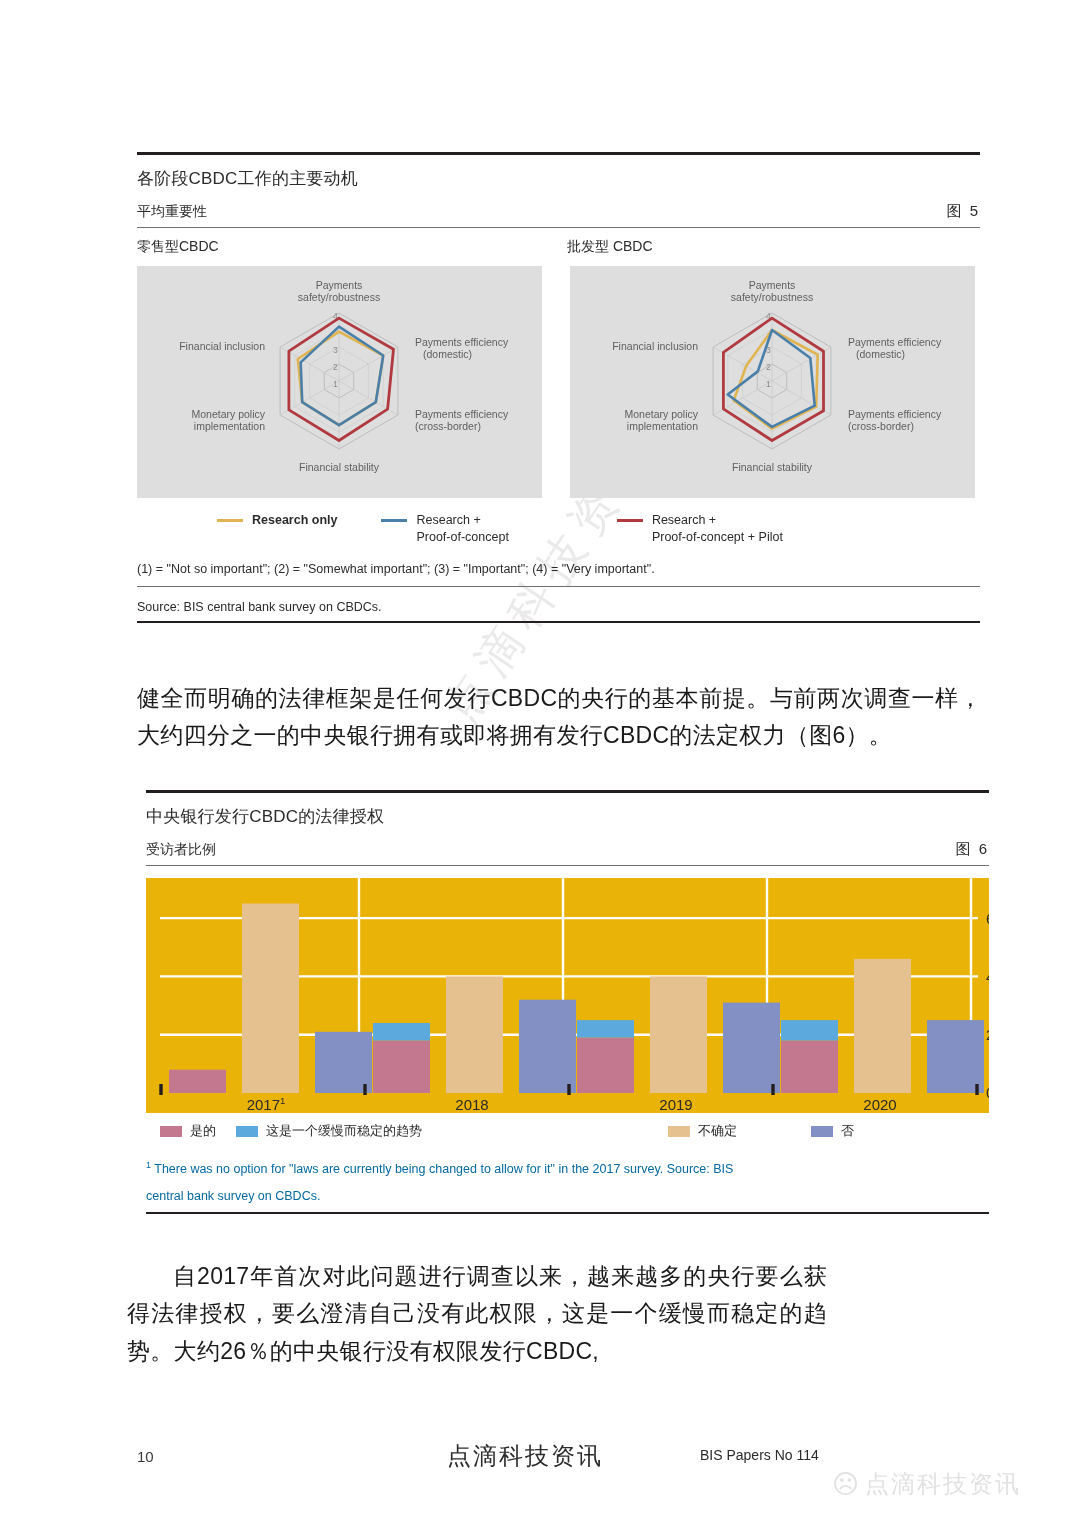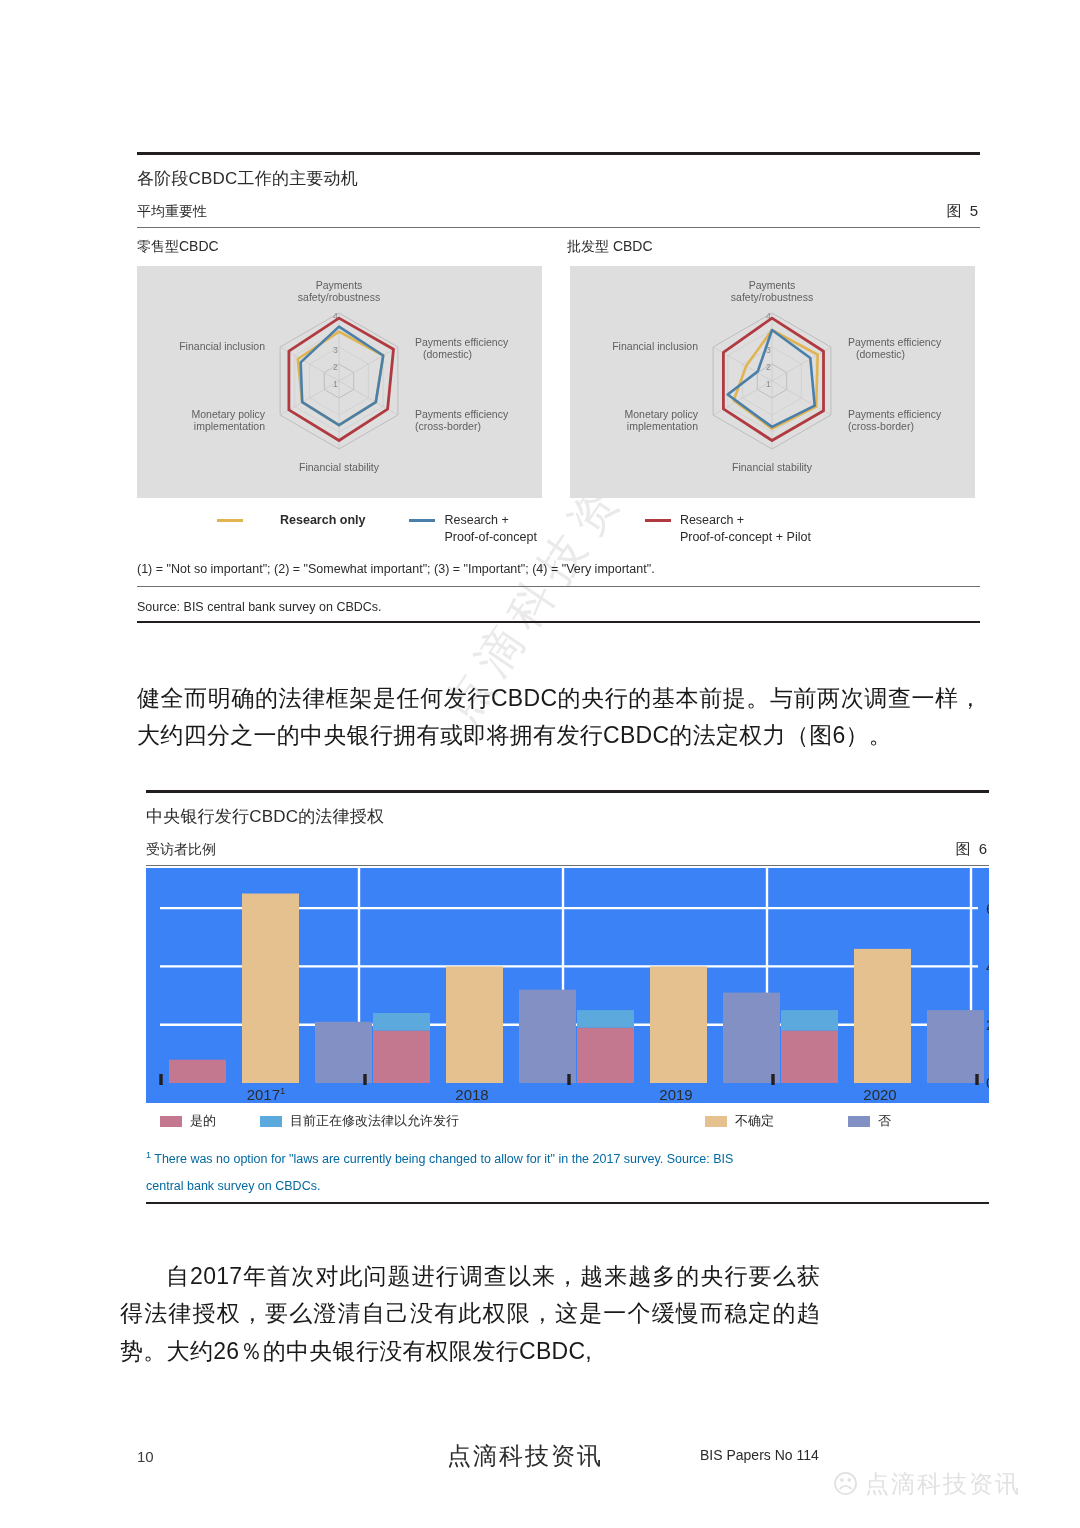--- a/index.html
+++ b/index.html
@@ -28,43 +28,43 @@
 
   .radars{display:flex;gap:28px;}
   .radar-box{width:405px;height:232px;background:#dedede;position:relative;}
   .radar-box svg{position:absolute;left:0;top:0;}
 
   .legend5{display:flex;margin-top:14px;padding-left:80px;font-size:12.5px;color:#2b2b2b;}
   .leg5-item{display:flex;align-items:flex-start;}
   .leg5-item .dash{width:26px;height:3px;margin-top:7px;margin-right:9px;flex:0 0 auto;}
   .leg5-item .lbl{line-height:1.35;}
   .leg5-a{margin-right:44px;}
-  .leg5-a .lbl{font-weight:bold;margin-left:28px;}
+  .leg5-a .lbl{font-weight:bold;}
   .leg5-b{margin-right:108px;}
 
   .fnote{font-size:12.5px;color:#2b2b2b;margin-top:16px;}
   .src{font-size:12.5px;color:#2b2b2b;margin-top:13px;margin-bottom:7px;}
 
   
   #redhead{position:absolute;left:137px;top:622px;font-size:24px;color:#c0504d;letter-spacing:.5px;}
   #para1{position:absolute;left:137px;top:680px;width:845px;font-size:23px;line-height:1.62;color:#1a1a1a;letter-spacing:.3px;text-align:justify;}
 
   
   #fig6{position:absolute;left:146px;top:790px;width:843px;}
-  #chart6{position:relative;width:843px;height:235px;background:#3b82f6;margin-top:2px;}
+  #chart6{position:relative;width:843px;height:235px;background:#eab308;margin-top:12px;}
   #chart6 svg{position:absolute;left:0;top:0;}
 
   .legend6{display:flex;align-items:center;font-size:13px;color:#2b2b2b;margin-top:9px;padding-left:14px;}
   .leg6-item{display:flex;align-items:center;}
   .leg6-item .sw{width:22px;height:11px;margin-right:8px;flex:0 0 auto;}
   .fnote6{font-size:12.5px;color:#0369a1;margin-top:16px;line-height:2.15;}
   .fnote6 sup{font-size:9px;}
 
   
-  #para2{position:absolute;left:120px;top:1258px;width:700px;font-size:23px;line-height:1.62;color:#1a1a1a;letter-spacing:.3px;text-align:justify;text-indent:2em;}
+  #para2{position:absolute;left:127px;top:1258px;width:700px;font-size:23px;line-height:1.62;color:#1a1a1a;letter-spacing:.3px;text-align:justify;text-indent:2em;}
 
   
   #footer{position:absolute;left:137px;top:1440px;width:843px;height:40px;}
   #pg-num{position:absolute;left:0;top:8px;font-size:15px;color:#3a3a3a;}
   #footer-center{position:absolute;left:310px;top:0px;font-size:24px;color:#2b2b2b;letter-spacing:2px;}
   #footer-right{position:absolute;left:563px;top:7px;font-size:14px;color:#2b2b2b;}
 
   #wmark-logo{position:absolute;left:832px;top:1468px;display:flex;align-items:center;opacity:.42;}
   #wmark-logo .wx{font-size:26px;color:#b8b8b8;margin-right:6px;line-height:1;}
   #wmark-logo .wt{font-size:24px;color:#b8b8b8;letter-spacing:2px;}
@@ -290,27 +290,27 @@
         <g font-size="15" fill="#2b2b2b" font-family="Liberation Sans, sans-serif" text-anchor="middle">
           <text x="120" y="232">2017<tspan font-size="9.5" dy="-6">1</tspan></text>
           <text x="326" y="232">2018</text>
           <text x="530" y="232">2019</text>
           <text x="734" y="232">2020</text>
         </g>
       </svg>
     </div>
 
     <div class="legend6">
-      <div class="leg6-item" style="margin-right:44px;">
+      <div class="leg6-item" style="margin-right:20px;">
         <span class="sw" style="background:#c4788f;"></span>
         <span>是的</span>
       </div>
       <div class="leg6-item" style="margin-right:246px;">
         <span class="sw" style="background:#5ba9dd;"></span>
-        <span>目前正在修改法律以允许发行</span>
+        <span>这是一个缓慢而稳定的趋势</span>
       </div>
       <div class="leg6-item" style="margin-right:74px;">
         <span class="sw" style="background:#e6c190;"></span>
         <span>不确定</span>
       </div>
       <div class="leg6-item">
         <span class="sw" style="background:#8290c4;"></span>
         <span>否</span>
       </div>
     </div>

